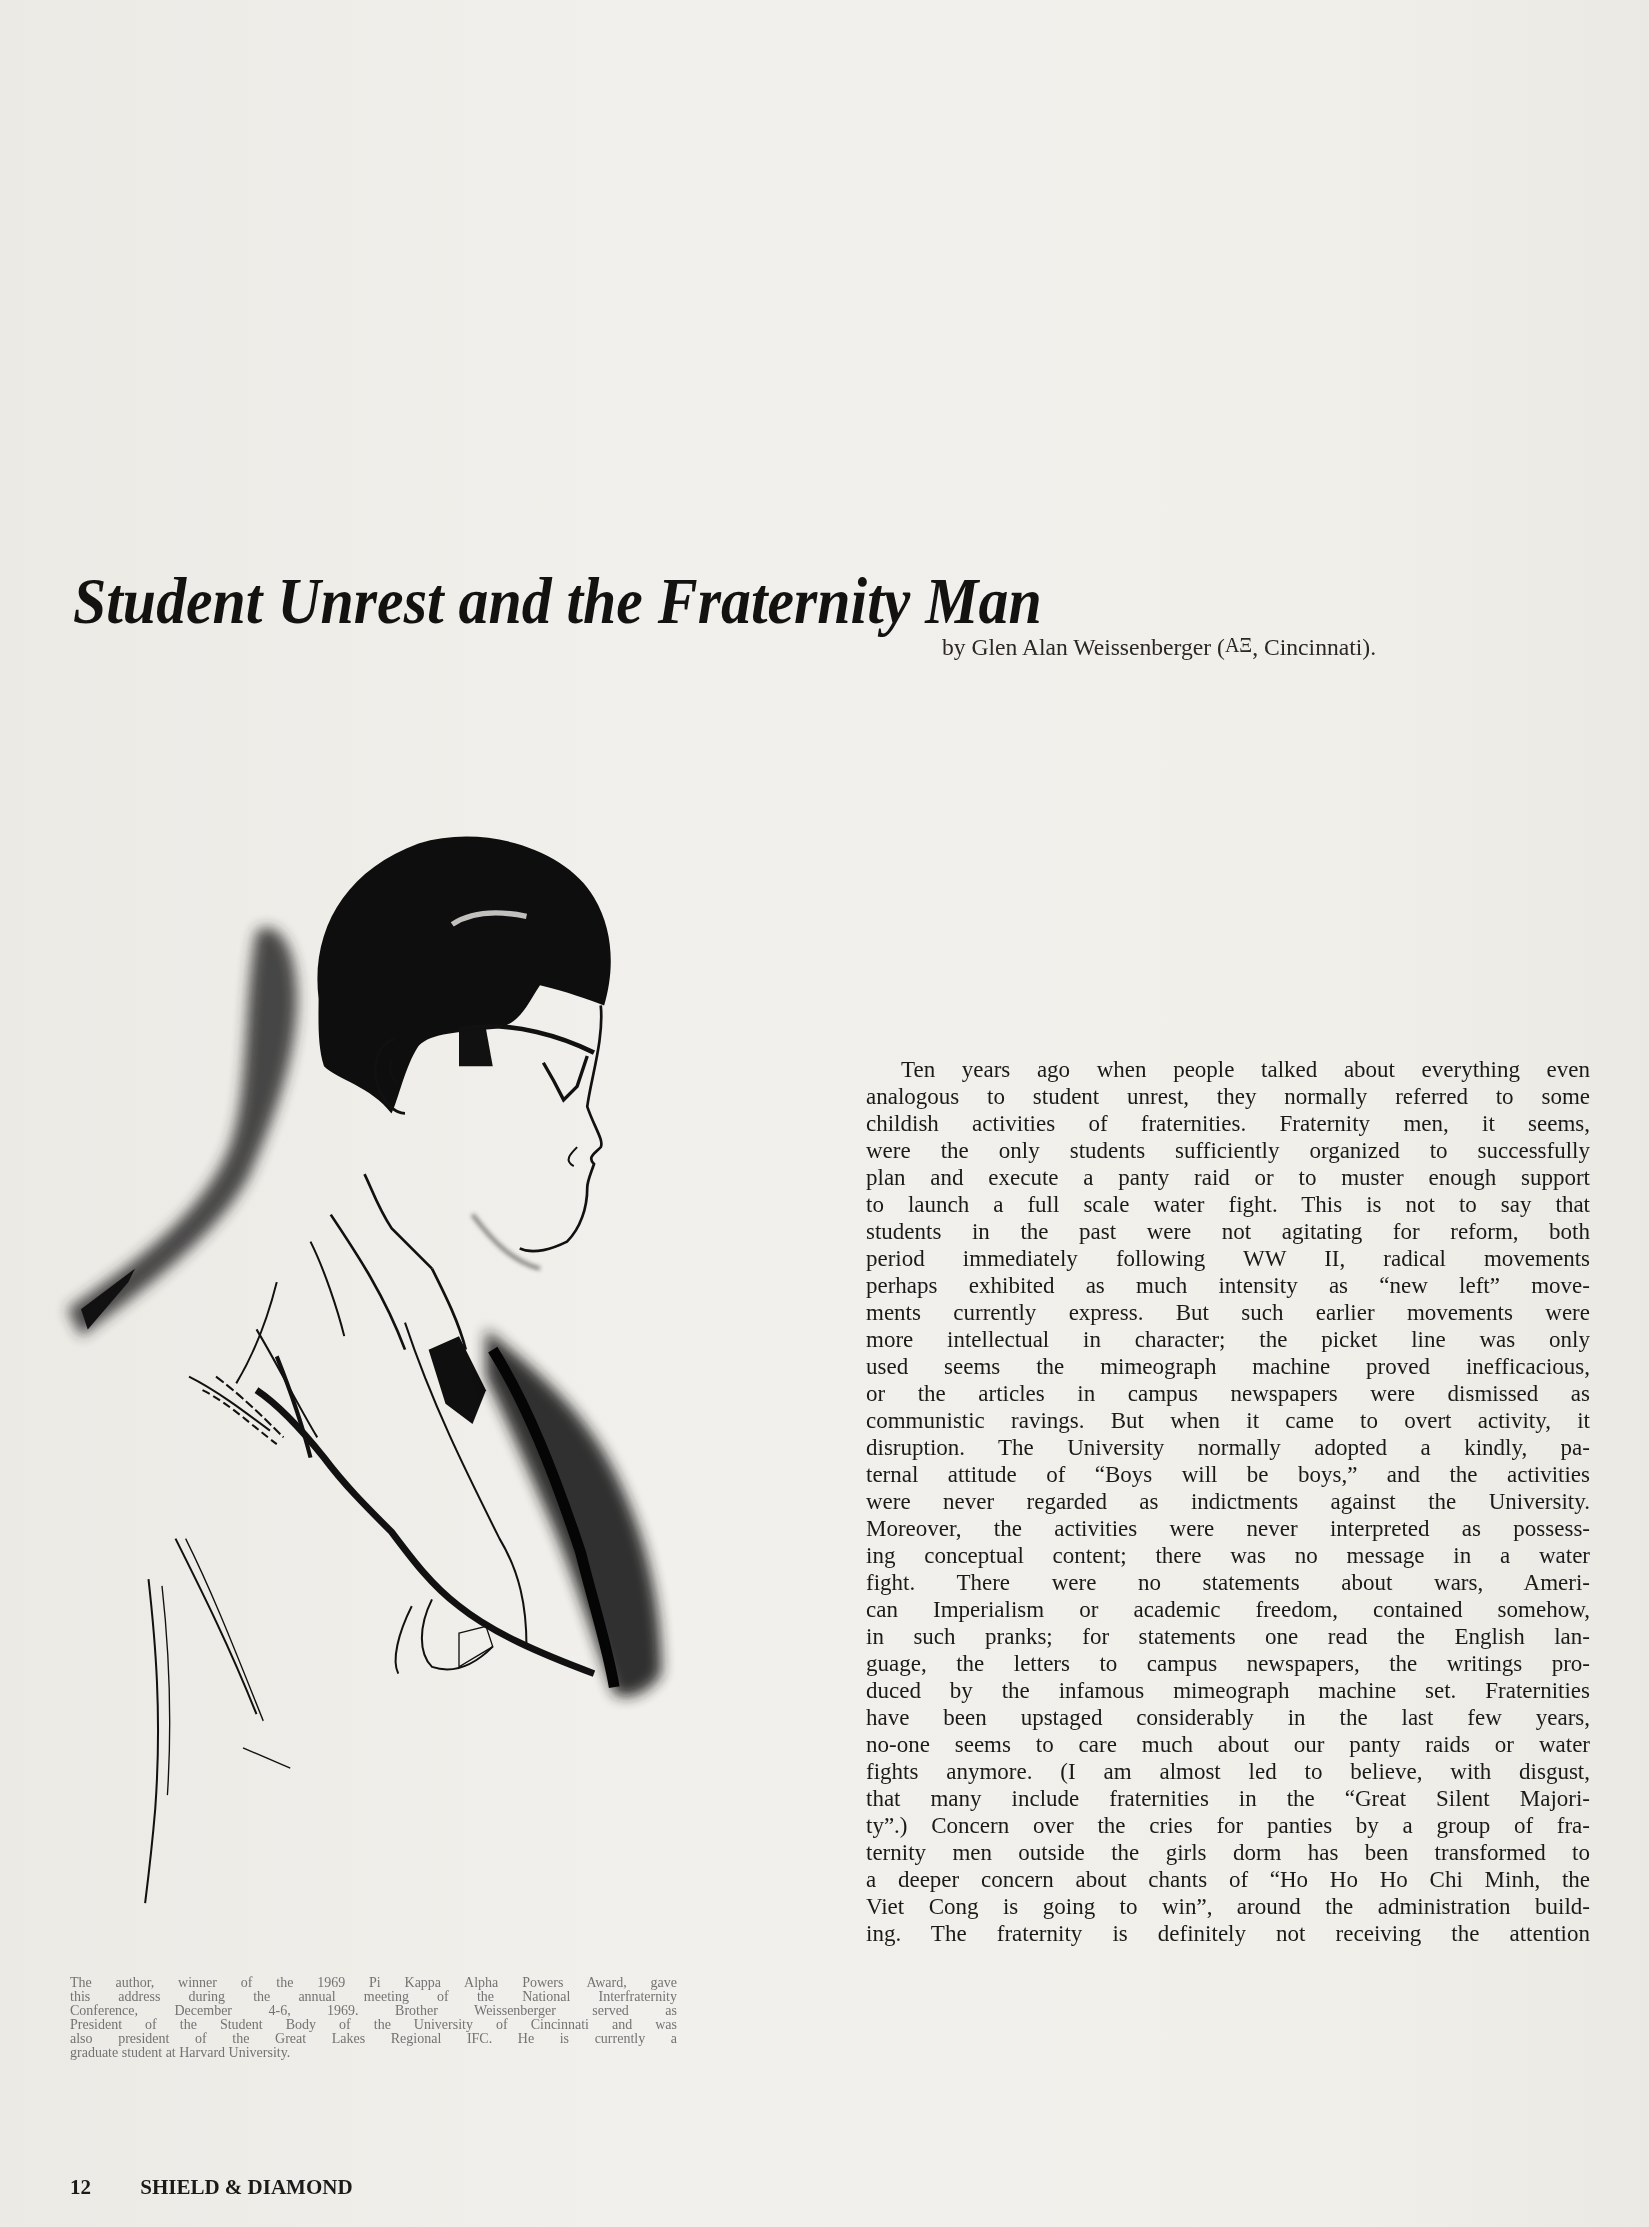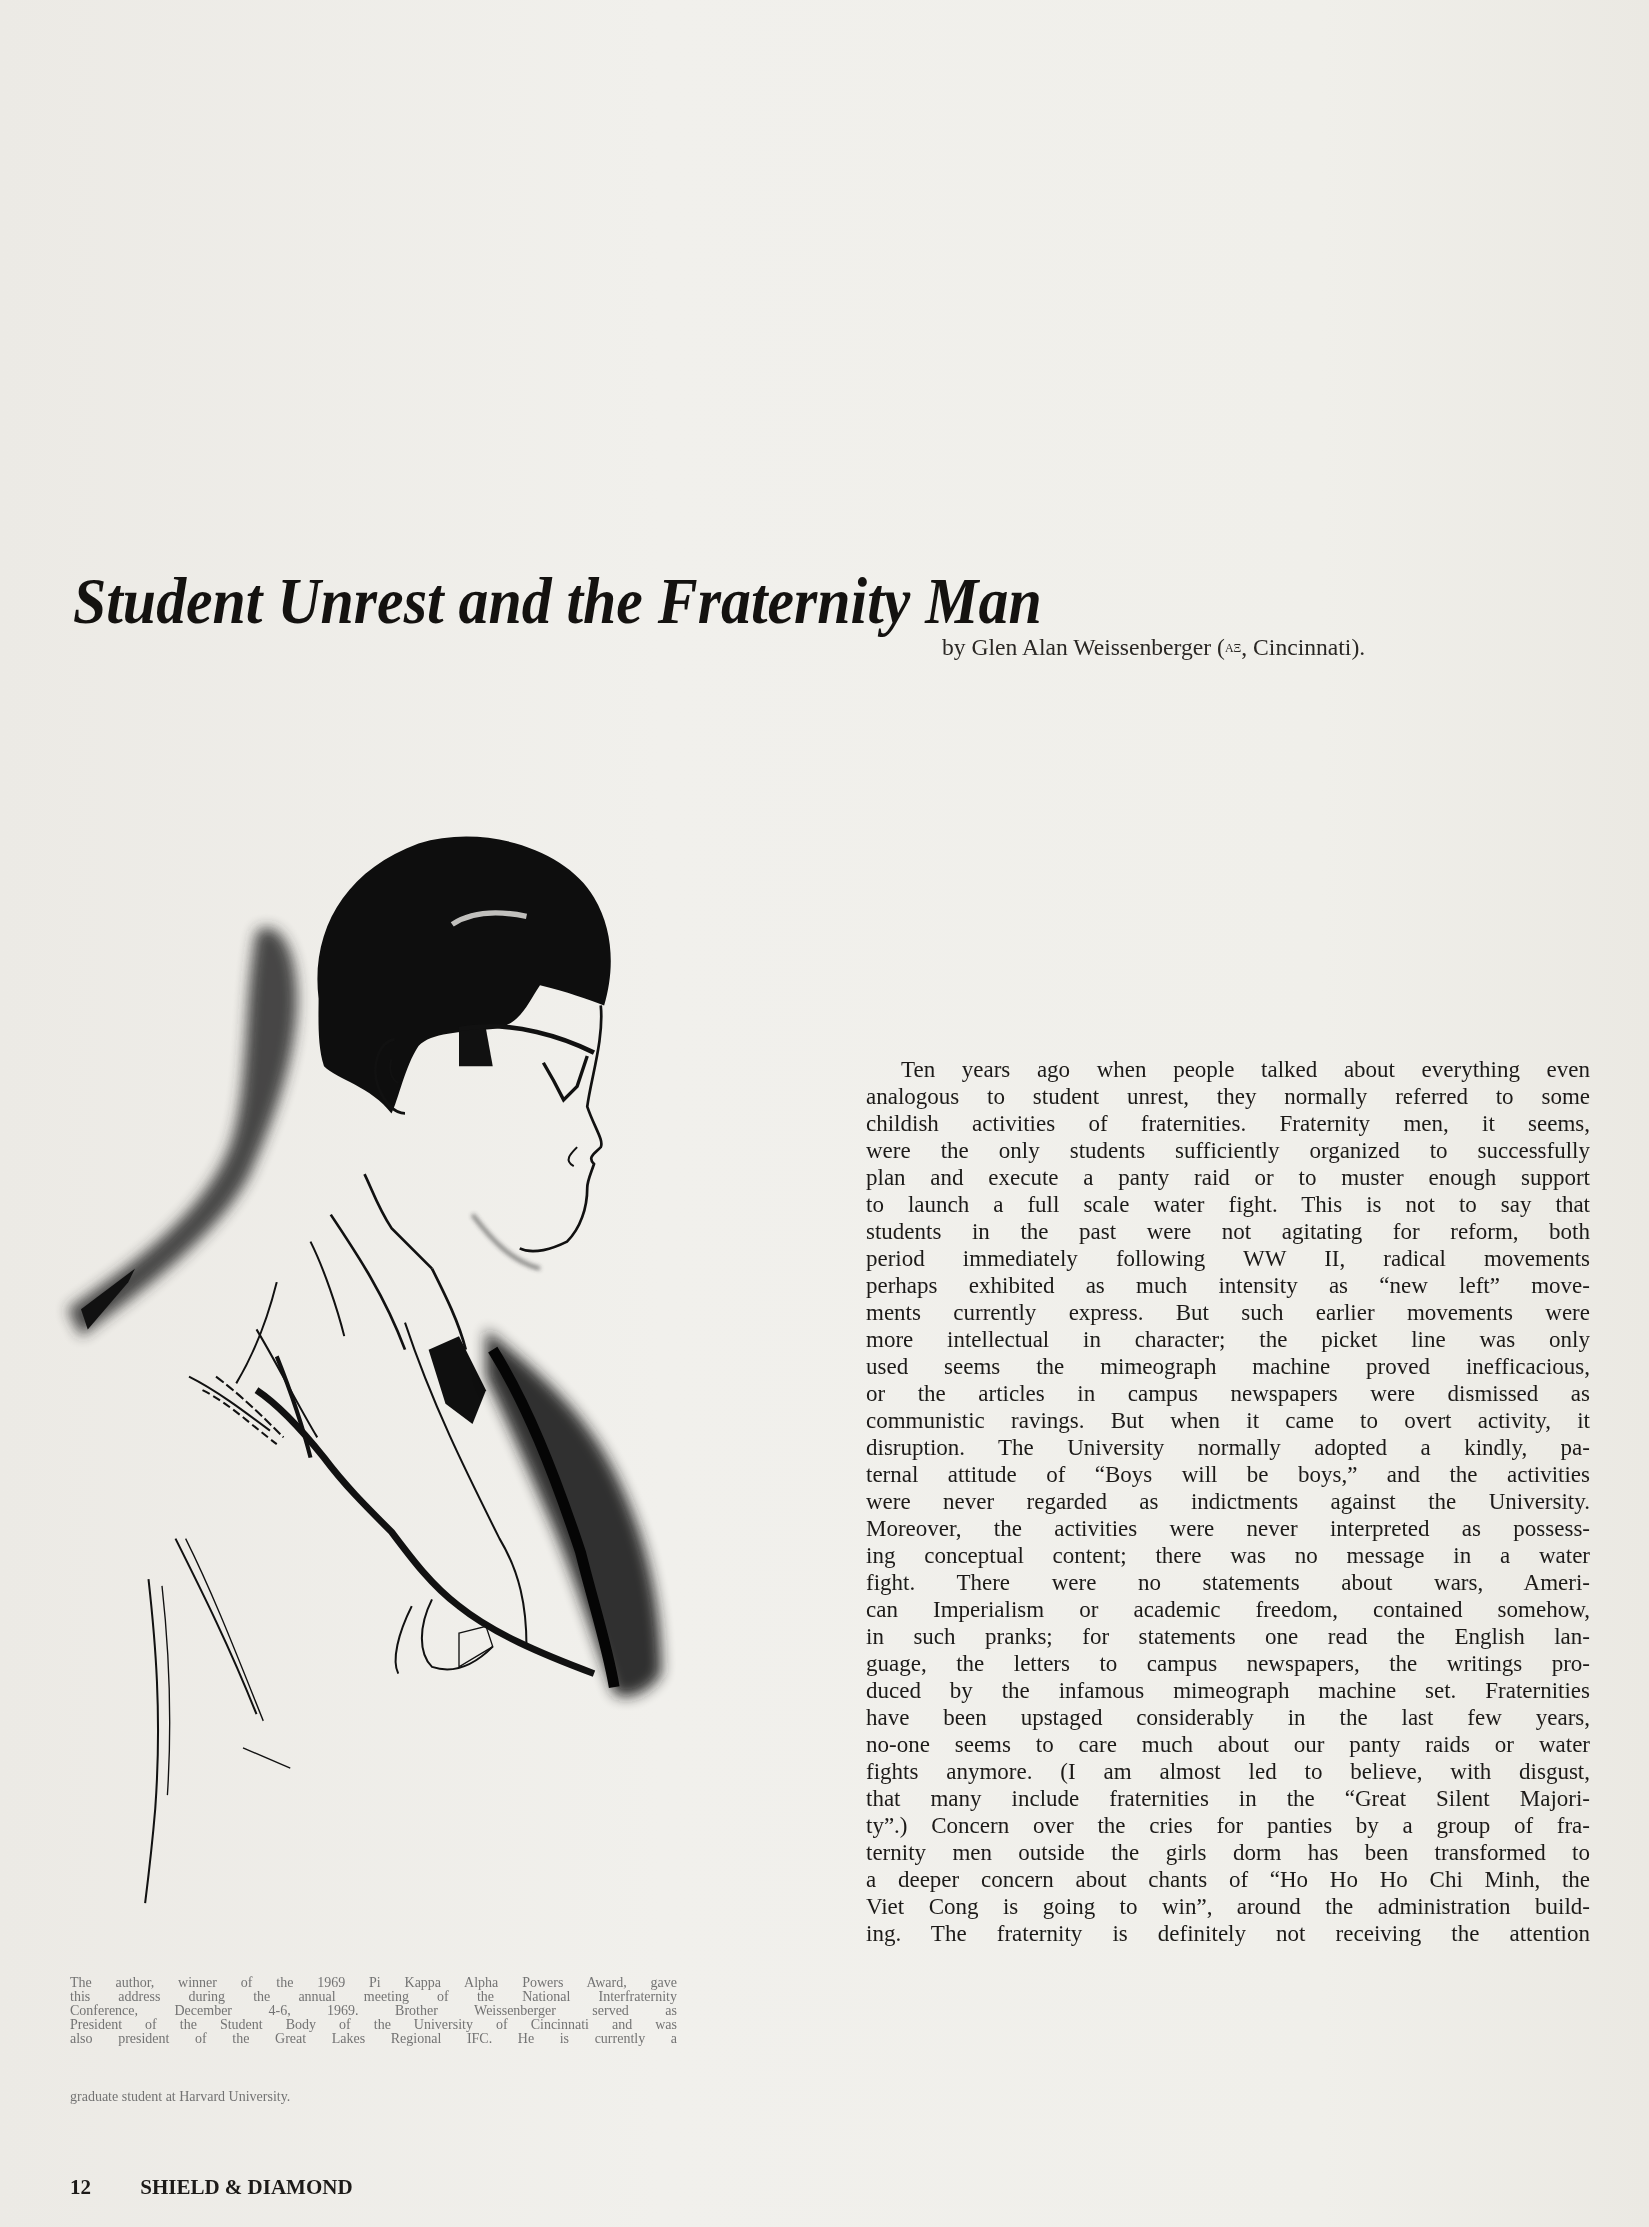--- a/index.html
+++ b/index.html
@@ -19,39 +19,39 @@
     position: absolute; left: 73px; top: 520px;
     font-size: 65px; font-weight: bold; font-style: italic;
     letter-spacing: 0px; color: #141210;
     white-space: nowrap;
     transform: scaleX(0.92); transform-origin: left top;
   }
   .byline {
     position: absolute; left: 942px; top: 634px;
     font-size: 23.6px; color: #2a2724; white-space: nowrap;
   }
-  .byline .greek { font-size: 12px; vertical-align: 2.7px; text-align: right; }
+  .byline .greek { font-size: 20px; vertical-align: 2.7px; text-align: right; }
   .body-col {
     position: absolute; left: 866px; top: 1037px; width: 724px;
     font-size: 23px; line-height: 27px;
     text-align: justify;
     margin-top: 19px;
   }
   .body-col .line {
     display: block; height: 27px; white-space: nowrap;
     text-align: justify; text-align-last: justify;
     overflow: hidden;
   }
   .body-col .line.first { padding-left: 35px; }
   .caption {
     position: absolute; left: 70px; top: 1976px; width: 607px;
     font-size: 14px; line-height: 14px; color: #737373;
   }
   .caption .cline { display: block; white-space: nowrap; text-align: justify; text-align-last: justify; height: 14px; overflow: hidden; }
-  .caption .cline.last { text-align-last: left; margin-top: 44px; }
+  .caption .cline.last { text-align-last: left; }
   .footer {
     position: absolute; left: 70px; top: 2175px;
     font-size: 21px; font-weight: bold; white-space: nowrap; color: #1c1a18;
   }
   .footer .pg { margin-right: 44px; }
   .illustration {
     position: absolute; left: 54px; top: 796px; width: 756px; height: 1114px;
   }
 </style>
 </head>

